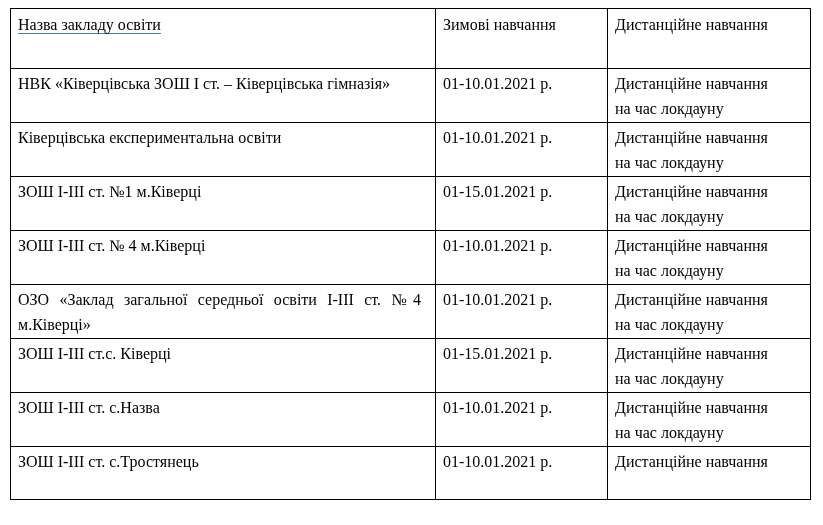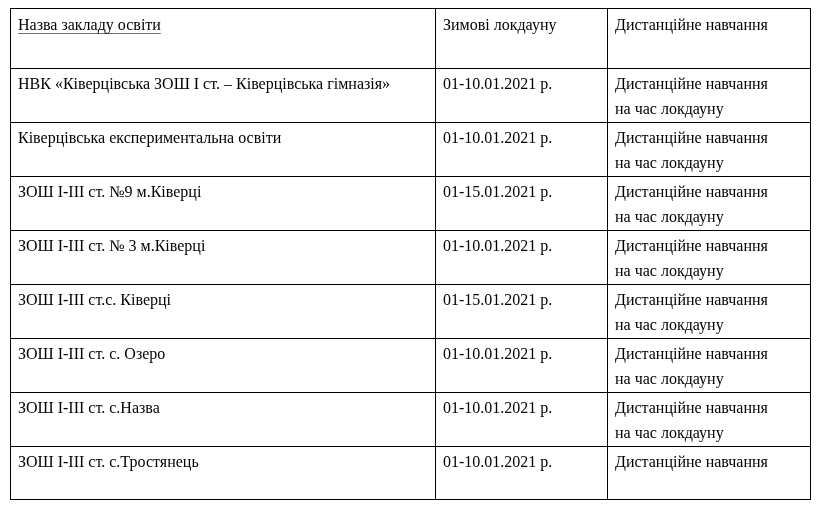--- a/index.html
+++ b/index.html
@@ -62,21 +62,21 @@
     <col class="col-school">
     <col class="col-holiday">
     <col class="col-dist">
   </colgroup>
   <thead>
     <tr>
       <th>
         <span class="header-underline">Назва закладу освіти</span>
       </th>
       <th>
-        <span>Зимові локдауну</span>
+        <span>Зимові навчання</span>
       </th>
       <th>
         <span>Дистанційне навчання</span>
       </th>
     </tr>
   </thead>
   <tbody>
     <tr>
       <td class="school-cell">НВК «Ківерцівська ЗОШ І ст. – Ківерцівська гімназія»</td>
       <td>01-10.01.2021 р.</td>
@@ -87,46 +87,46 @@
     </tr>
     <tr>
       <td class="school-cell">Ківерцівська експериментальна освіти</td>
       <td>01-10.01.2021 р.</td>
       <td>
         <div>Дистанційне навчання</div>
         <div>на час локдауну</div>
       </td>
     </tr>
     <tr>
-      <td class="school-cell">ЗОШ І-ІІІ ст. №9 м.Ківерці</td>
+      <td class="school-cell">ЗОШ І-ІІІ ст. №1 м.Ківерці</td>
       <td>01-15.01.2021 р.</td>
       <td>
         <div>Дистанційне навчання</div>
         <div>на час локдауну</div>
       </td>
     </tr>
     <tr>
-      <td class="school-cell">ЗОШ І-ІІІ ст. № 3 м.Ківерці</td>
+      <td class="school-cell">ЗОШ І-ІІІ ст. № 4 м.Ківерці</td>
+      <td>01-10.01.2021 р.</td>
+      <td>
+        <div>Дистанційне навчання</div>
+        <div>на час локдауну</div>
+      </td>
+    </tr>
+    <tr>
+      <td class="school-cell">ОЗО «Заклад загальної середньої освіти І-ІІІ ст. №4 м.Ківерці»</td>
       <td>01-10.01.2021 р.</td>
       <td>
         <div>Дистанційне навчання</div>
         <div>на час локдауну</div>
       </td>
     </tr>
     <tr>
       <td class="school-cell">ЗОШ І-ІІІ ст.с. Ківерці</td>
       <td>01-15.01.2021 р.</td>
-      <td>
-        <div>Дистанційне навчання</div>
-        <div>на час локдауну</div>
-      </td>
-    </tr>
-    <tr>
-      <td class="school-cell">ЗОШ І-ІІІ ст. с. Озеро</td>
-      <td>01-10.01.2021 р.</td>
       <td>
         <div>Дистанційне навчання</div>
         <div>на час локдауну</div>
       </td>
     </tr>
     <tr>
       <td class="school-cell">ЗОШ І-ІІІ ст. с.Назва</td>
       <td>01-10.01.2021 р.</td>
       <td>
         <div>Дистанційне навчання</div>

